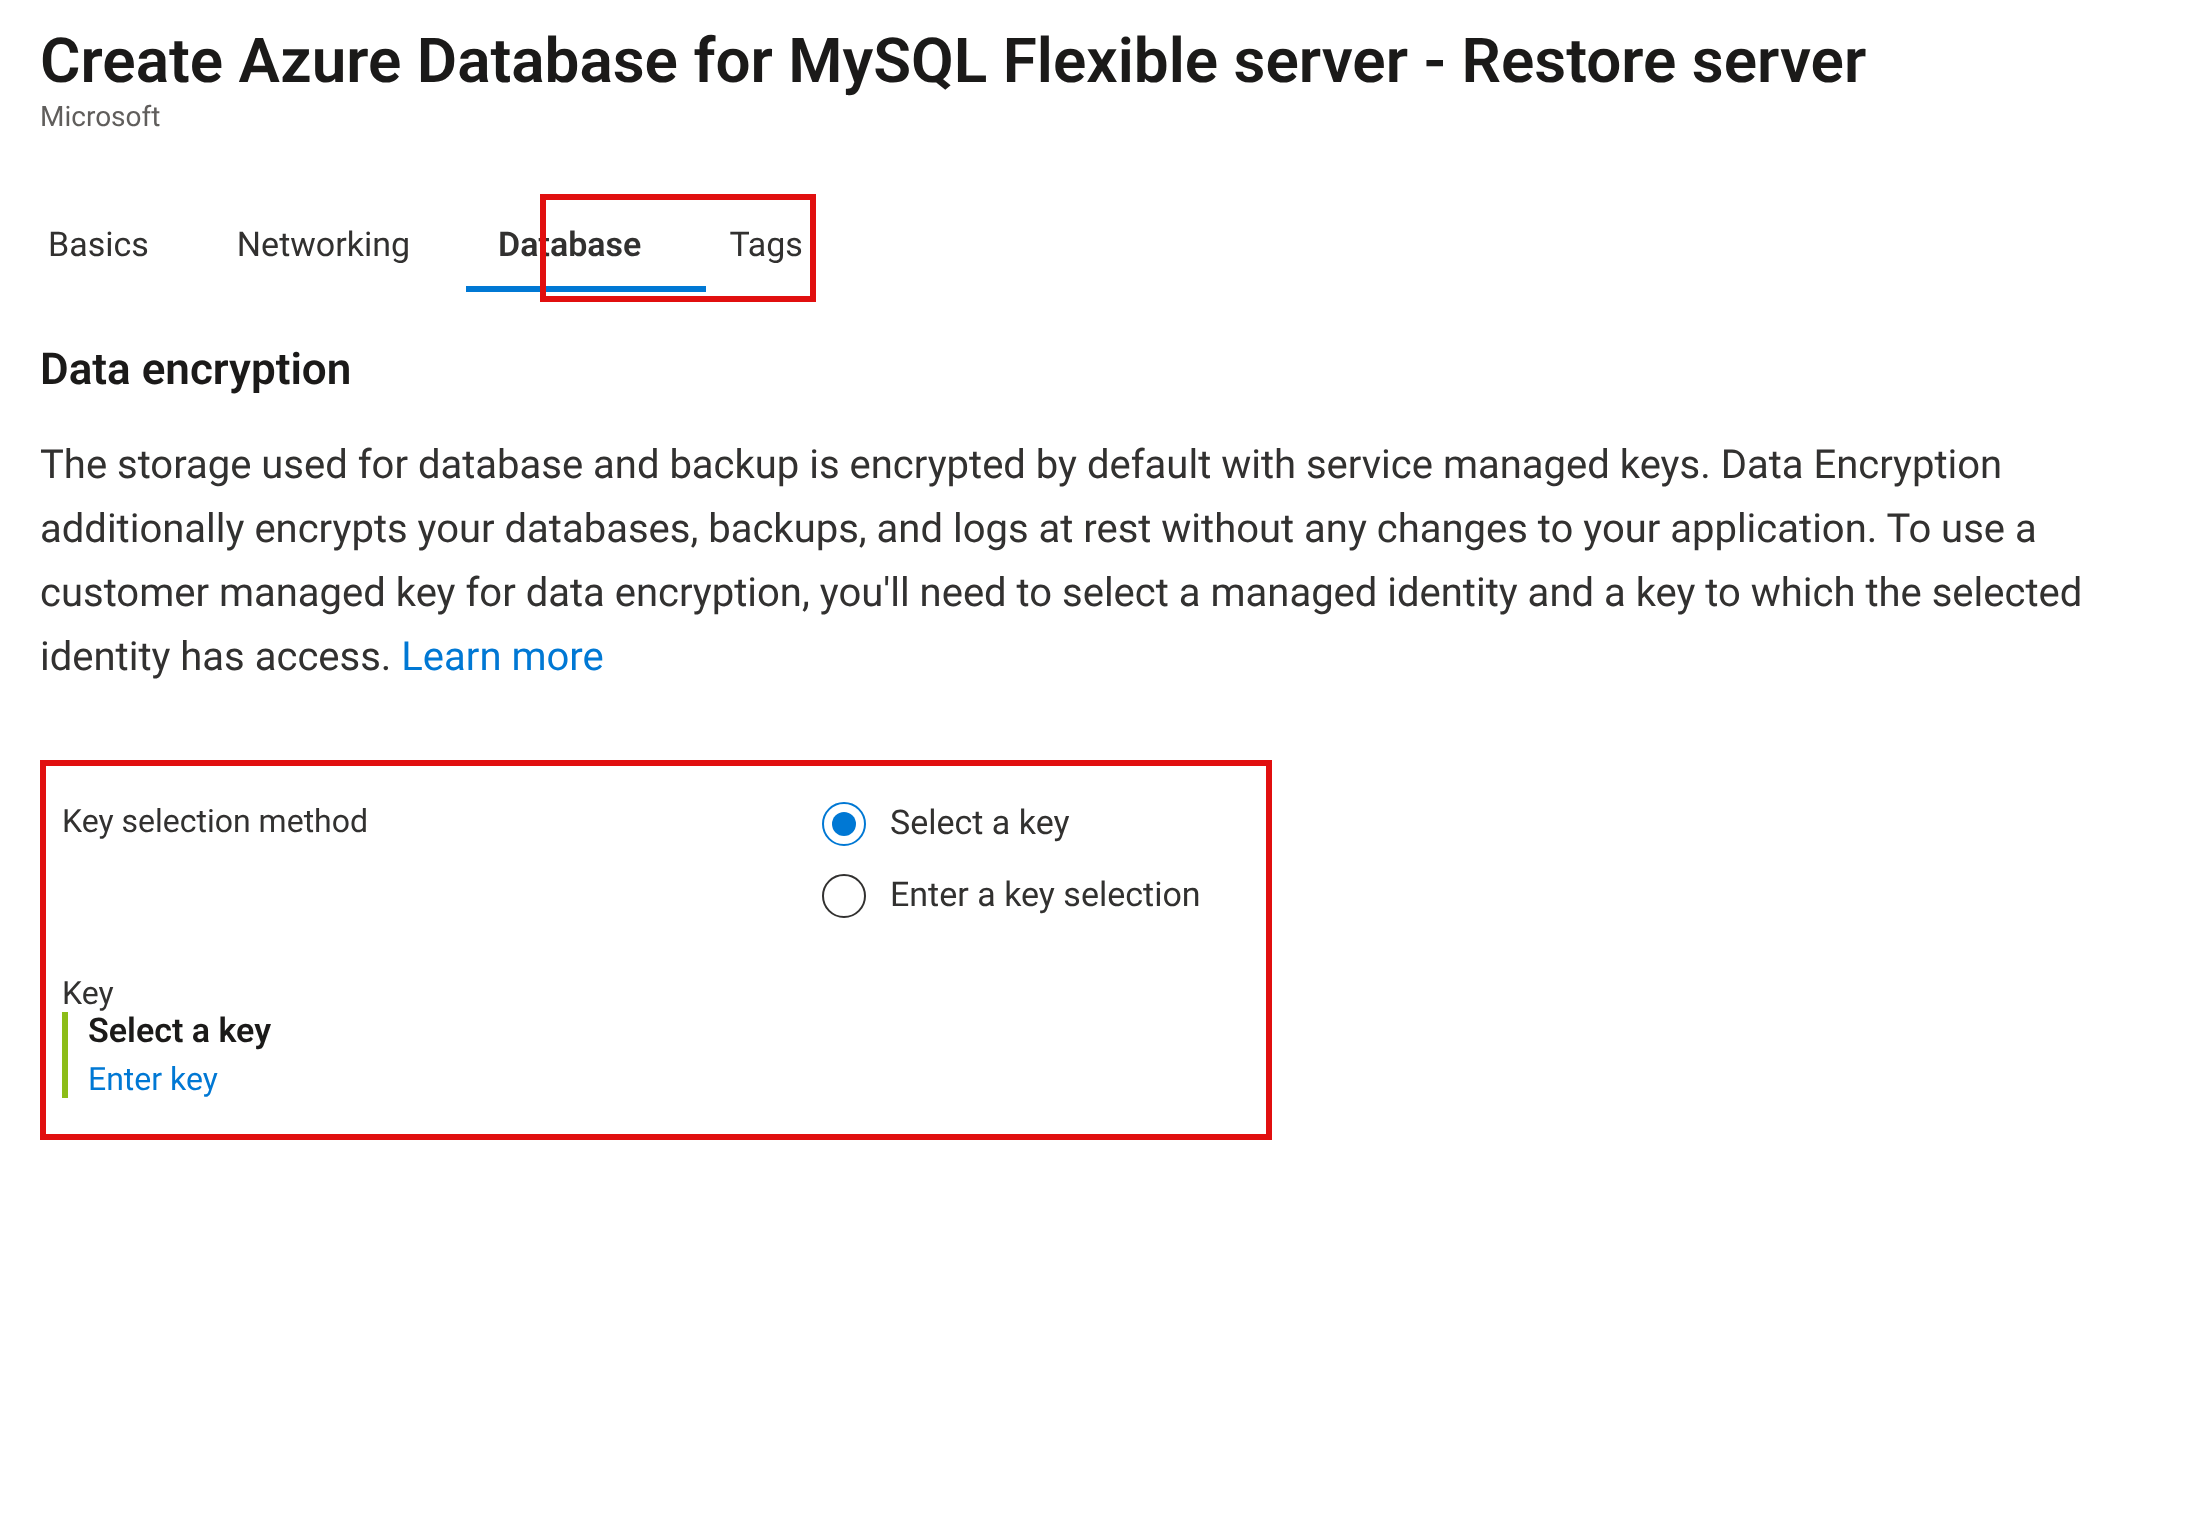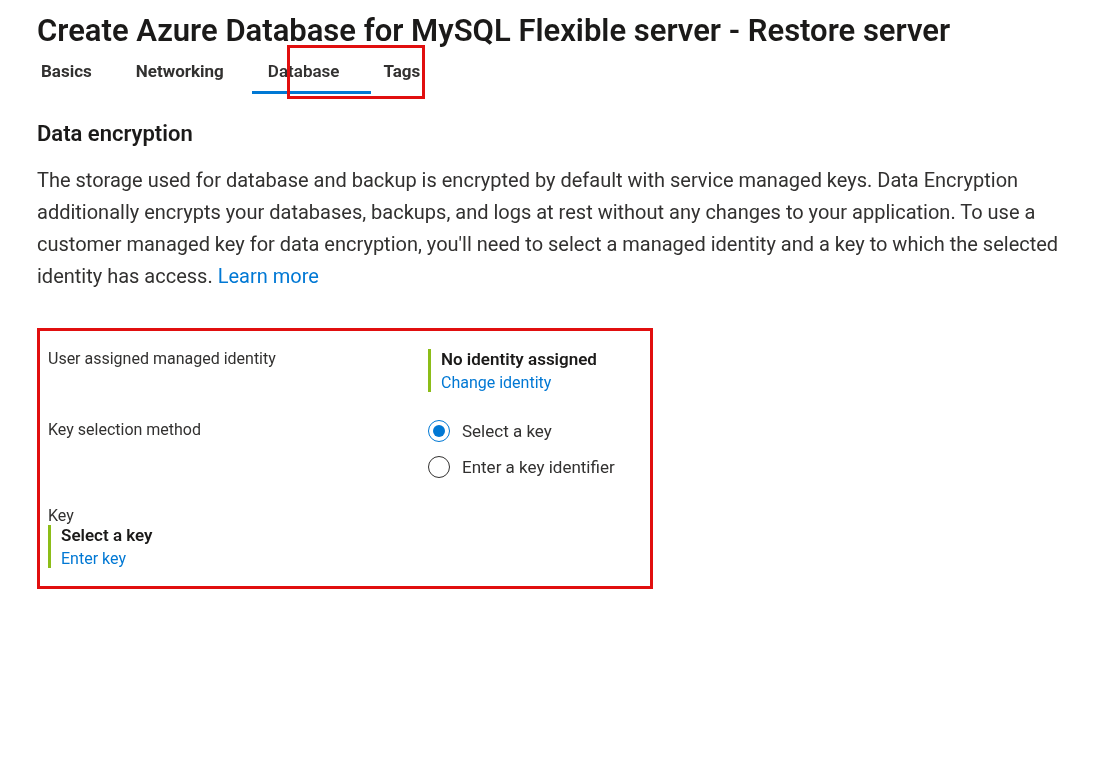--- a/index.html
+++ b/index.html
@@ -5,21 +5,21 @@
   * { box-sizing: border-box; }
   html, body {
     margin: 0;
     padding: 0;
     font-family: "Segoe UI", -apple-system, BlinkMacSystemFont, Roboto, sans-serif;
     color: #323130;
     background: #ffffff;
     width: 1099px;
   }
   .page {
-    padding: 12px 20px 20px 37px;
+    padding: 12px 20px 20px 20px;
   }
   .page-title {
     font-size: 31px;
     font-weight: 600;
     margin: 0 0 2px 0;
     color: #1b1a19;
   }
   .page-subtitle {
     font-size: 14px;
     color: #605e5c;
@@ -31,21 +31,20 @@
     gap: 36px;
     margin-bottom: 30px;
     position: relative;
   }
   .tab {
     font-size: 17px;
     color: #323130;
     padding: 10px 4px 10px 4px;
     cursor: pointer;
     position: relative;
-    font-weight: bold;
   }
   .tab.active {
     font-weight: 600;
   }
   .tab.active::after {
     content: "";
     position: absolute;
     left: -12px;
     right: -28px;
     bottom: -3px;
@@ -148,59 +147,53 @@
     height: 12px;
     border-radius: 50%;
     background: #0078d4;
   }
 </style>
 </head>
 <body>
 
 <div class="page">
   <h1 class="page-title">Create Azure Database for MySQL Flexible server - Restore server</h1>
+  <div class="page-subtitle">Microsoft</div>
 
   <div class="tabs">
     <div class="tab">Basics</div>
     <div class="tab">Networking</div>
     <div class="tab active">Database</div>
     <div class="tab">Tags</div>
     <div class="tab-highlight"></div>
   </div>
 
 
   <div class="section-heading">Data encryption</div>
 
   <div class="section-desc">
     <span>The storage used for database and backup is encrypted by default with service managed keys. Data Encryption additionally encrypts your databases, backups, and logs at rest without any changes to your application. To use a customer managed key for data encryption, you'll need to select a managed identity and a key to which the selected identity has access. </span><span class="link">Learn more</span>
   </div>
 
   <div class="form-box">
 
-    <div class="form-row">
-      <div class="form-label-col">User assigned managed identity</div>
-      <div class="form-value-col v-accent">
-        <div class="value-strong">No identity assigned</div>
-        <div class="value-link">Change identity</div>
-      </div>
-    </div>
 
     <div class="form-row">
       <div class="form-label-col">Key selection method</div>
       <div class="form-value-col">
         <div class="radio-group">
           <div class="radio-item">
             <span class="radio-circle selected">
                 <span class="radio-dot"></span>
               </span>
             <span>Select a key</span>
           </div>
           <div class="radio-item">
             <span class="radio-circle"></span>
-            <span>Enter a key identifier</span>
+            <span>Enter a key selection</span>
           </div>
         </div>
       </div>
     </div>
 
     <div class="form-row">
       <div class="form-label-col">Key</div>
       <div class="form-value-col v-accent">
         <div class="value-strong">Select a key</div>
         <div class="value-link">Enter key</div>

